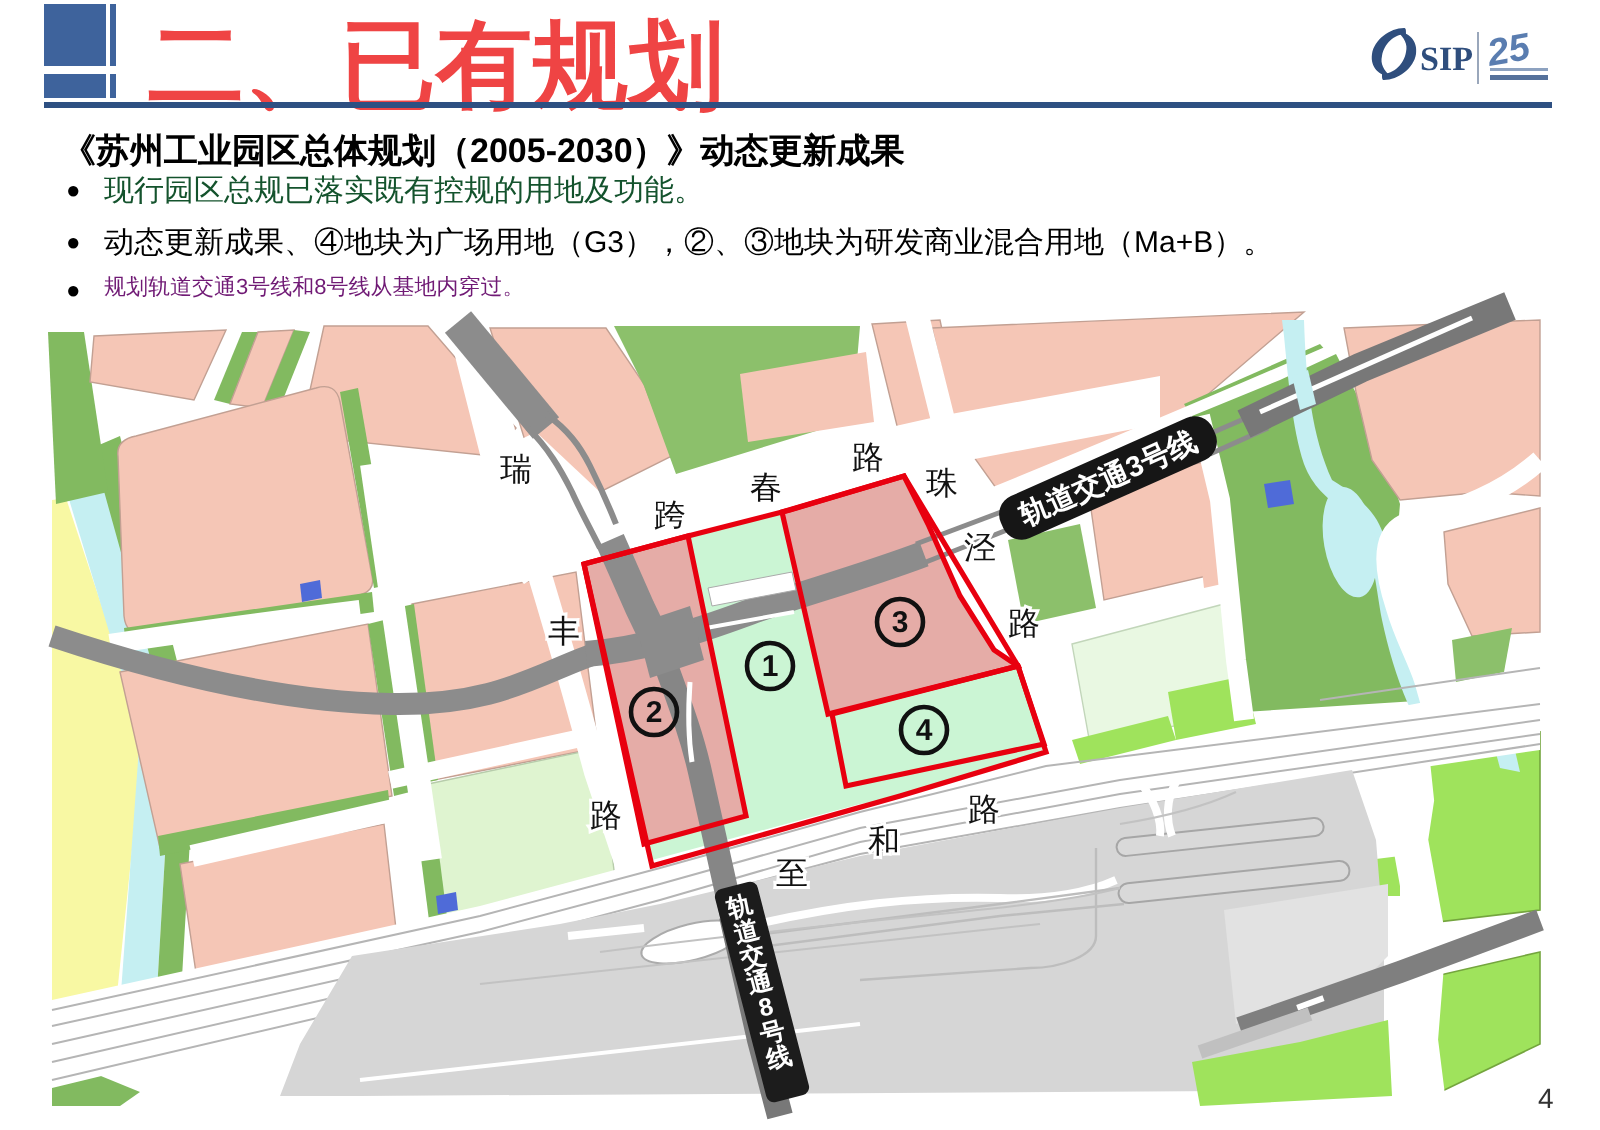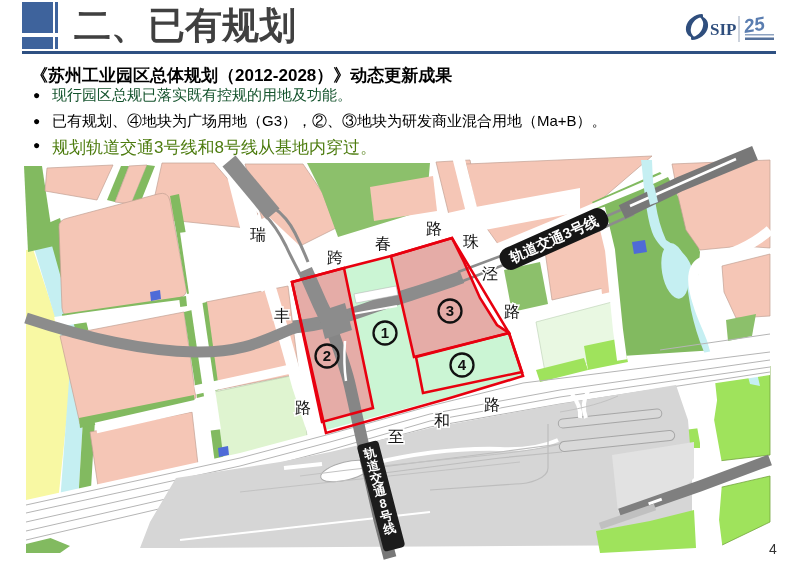--- a/index.html
+++ b/index.html
@@ -8,44 +8,44 @@
 </style>
 </head>
 <body>
 
 <div class="abs" style="left:22px;top:2px;width:31px;height:31px;background:#3e639c;"></div>
 <div class="abs" style="left:55px;top:2px;width:3px;height:31px;background:#3e639c;"></div>
 
 <div class="abs" style="left:22px;top:37px;width:31px;height:12px;background:#3e639c;"></div>
 <div class="abs" style="left:55px;top:37px;width:3px;height:12px;background:#3e639c;"></div>
 
-<div class="abs" style="left:74px;top:1px;font-size:37px;font-weight:bold;color:#404040;">二、已有规划</div>
+<div class="abs" style="left:74px;top:1px;font-size:48px;font-weight:bold;color:#ef4444;">二、已有规划</div>
 
 <div class="abs" style="left:22px;top:51px;width:754px;height:3px;background:#2e5082;"></div>
 
 <svg class="abs" style="left:684px;top:13px;" width="95" height="32" viewBox="0 0 95 32">
   <path d="M18,1 C11,1 3,7 2,14 C1,21 6,25 11,25 C8,22 6,19 7,15 C8,9 13,4 19,4 C19,2 19,1 18,1 Z" fill="#2f4e7d"></path>
   <path d="M8,27 C15,27 23,21 24,14 C25,7 20,3 15,3 C18,6 20,9 19,13 C18,19 13,24 7,24 C7,26 7,27 8,27 Z" fill="#2f4e7d"></path>
   <text x="26" y="22" font-size="17" font-weight="bold" fill="#2f4e7d" font-family="Liberation Serif,serif">SIP</text>
   <line x1="55" y1="3" x2="55" y2="29" stroke="#9aa7bb" stroke-width="1"></line>
   <text x="60" y="19" font-size="19" font-style="italic" font-weight="bold" fill="#5a7db0" transform="rotate(-10 66 14)">25</text>
   <rect x="61" y="21" width="29" height="1.5" fill="#8da2c0"></rect>
   <rect x="61" y="24.5" width="29" height="2.5" fill="#55719b"></rect>
 </svg>
 
-<div class="abs" style="left:31px;top:64px;font-size:17px;font-weight:bold;color:#000;">《苏州工业园区总体规划（2012-2028）》动态更新成果</div>
+<div class="abs" style="left:31px;top:64px;font-size:17px;font-weight:bold;color:#000;">《苏州工业园区总体规划（2005-2030）》动态更新成果</div>
 
 <div class="abs" style="left:33px;top:88px;font-size:12px;color:#000;">●</div>
 <div class="abs" style="left:52px;top:86px;font-size:15px;color:#14532d;">现行园区总规已落实既有控规的用地及功能。</div>
 
 <div class="abs" style="left:33px;top:114px;font-size:12px;color:#000;">●</div>
-<div class="abs" style="left:52px;top:112px;font-size:15px;color:#000;">已有规划、④地块为广场用地（G3），②、③地块为研发商业混合用地（Ma+B）。</div>
+<div class="abs" style="left:52px;top:112px;font-size:15px;color:#000;">动态更新成果、④地块为广场用地（G3），②、③地块为研发商业混合用地（Ma+B）。</div>
 
 <div class="abs" style="left:33px;top:138px;font-size:12px;color:#000;">●</div>
-<div class="abs" style="left:52px;top:136px;font-size:17px;color:#4d7c0f;">规划轨道交通3号线和8号线从基地内穿过。</div>
+<div class="abs" style="left:52px;top:136px;font-size:11px;color:#701a75;">规划轨道交通3号线和8号线从基地内穿过。</div>
 
 <svg class="abs" style="left:0;top:0;" width="800" height="565" viewBox="0 0 800 565">
 
 <polygon points="26,250 33,249 72,367 58,502 26,512" fill="#f8f8a3"></polygon>
 
 <polygon points="28,230 46,224 52,240 86,368 78,504 60,503 70,367 34,248" fill="#c5eff2"></polygon>
 
 <polygon points="46,224 60,218 98,368 90,506 78,504 86,368" fill="#82ba60"></polygon>
 
 <polygon points="26,528 70,546 60,553 26,553" fill="#82ba60"></polygon>

